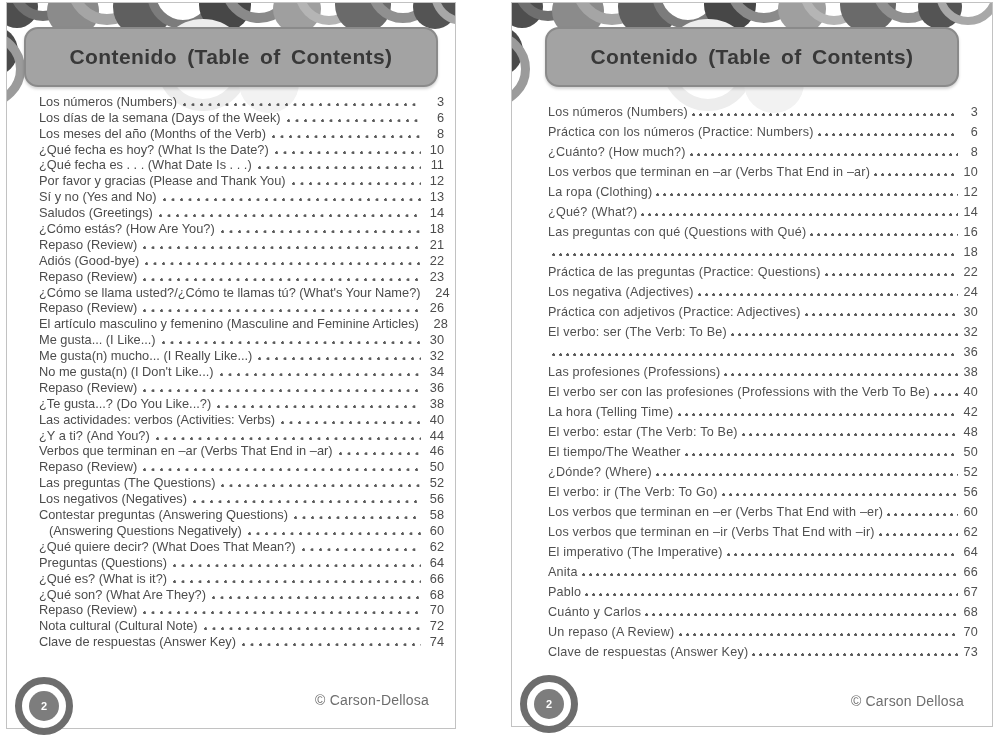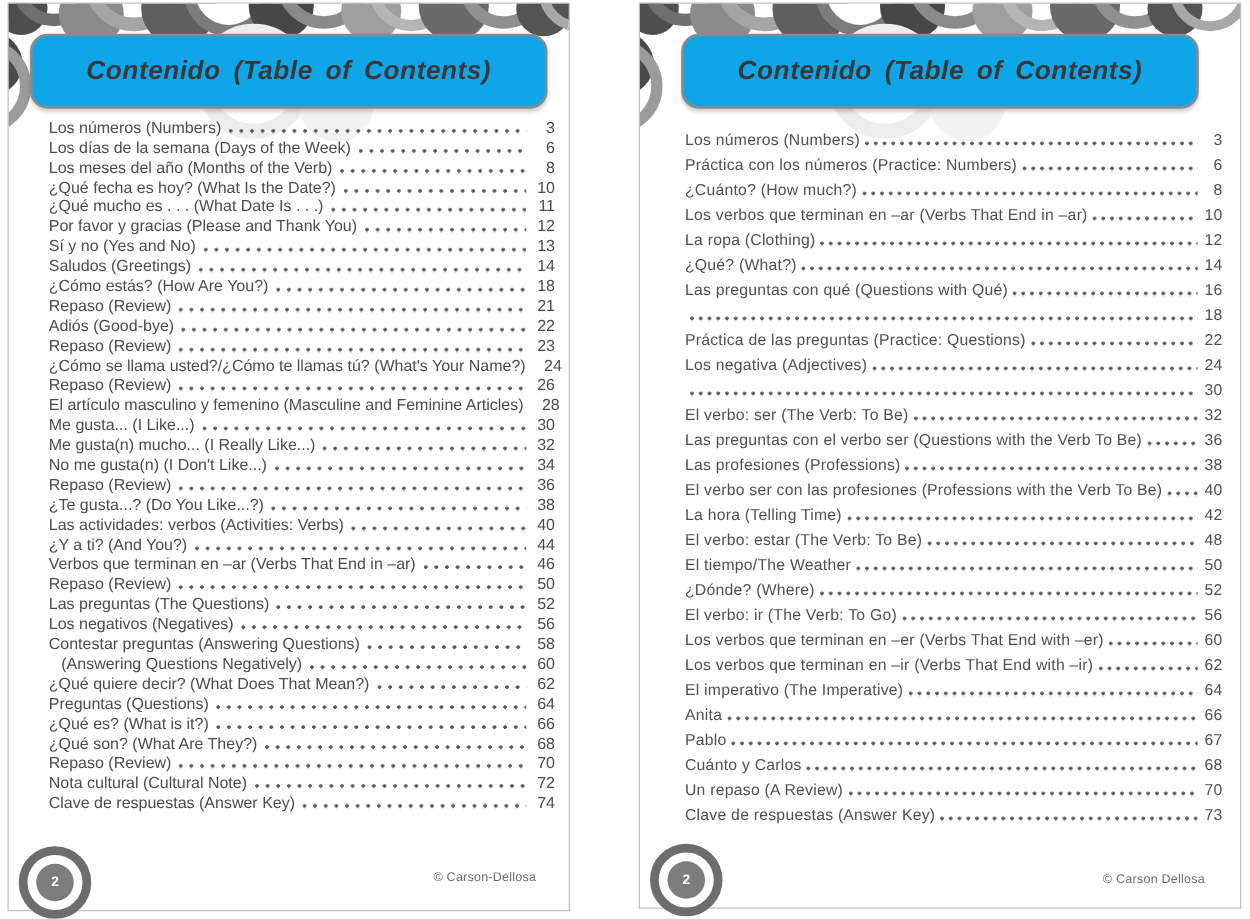--- a/index.html
+++ b/index.html
@@ -18,24 +18,24 @@
   
   .band{
     position:absolute;left:0;top:0;right:0;height:125px;
     overflow:hidden;z-index:0;pointer-events:none;
   }
   .circ{position:absolute;border-radius:50%;box-sizing:border-box;}
 
   
   .title-box{
     position:absolute;top:24px;left:50%;transform:translateX(-50%);
-    width:410px;height:56px;background:#0ea5e9;
+    width:410px;height:56px;background:#a3a3a3;
     border:2px solid #8a8a8a;border-radius:14px;
     display:flex;align-items:center;justify-content:center;
-    z-index:2;box-shadow:0 2px 3px rgba(0,0,0,0.18);font-style:italic;
+    z-index:2;box-shadow:0 2px 3px rgba(0,0,0,0.18);
   }
   .title{
     margin:0;font-size:21px;font-weight:600;color:#383838;
     letter-spacing:0.4px;word-spacing:4px;white-space:nowrap;
   }
 
   
   .toc{position:absolute;z-index:1;display:flex;flex-direction:column;}
   .pg0 .toc{top:90px;left:32px;right:11px;}
   .pg1 .toc{top:96px;left:36px;right:14px;}
@@ -61,21 +61,21 @@
     z-index:3;
   }
   .badge-inner{
     width:30px;height:30px;border-radius:50%;background:#7d7d7d;
     color:#ffffff;font-size:11px;font-weight:bold;
     display:flex;align-items:center;justify-content:center;
   }
 
   .copyright{
     position:absolute;right:26px;bottom:20px;
-    font-size:10px;color:#6e6e6e;z-index:2;letter-spacing:0.2px;
+    font-size:14px;color:#6e6e6e;z-index:2;letter-spacing:0.2px;
   }
   .pg1 .copyright{bottom:17px;right:28px;}
 </style>
 </head>
 <body>
 
 <div>
 
   <section class="page pg0">
     <div class="band">
@@ -117,21 +117,21 @@
           <span class="lbl">Los meses del año (Months of the Verb)</span>
           <span class="dots"></span>
           <span class="num">8</span>
         </div>
         <div class="row">
           <span class="lbl">¿Qué fecha es hoy? (What Is the Date?)</span>
           <span class="dots"></span>
           <span class="num">10</span>
         </div>
         <div class="row">
-          <span class="lbl">¿Qué mucho es . . . (What Date Is . . .)</span>
+          <span class="lbl">¿Qué fecha es . . . (What Date Is . . .)</span>
           <span class="dots"></span>
           <span class="num">11</span>
         </div>
         <div class="row">
           <span class="lbl">Por favor y gracias (Please and Thank You)</span>
           <span class="dots"></span>
           <span class="num">12</span>
         </div>
         <div class="row">
           <span class="lbl">Sí y no (Yes and No)</span>
@@ -354,30 +354,30 @@
           <span class="lbl">Práctica de las preguntas (Practice: Questions)</span>
           <span class="dots"></span>
           <span class="num">22</span>
         </div>
         <div class="row">
           <span class="lbl">Los negativa (Adjectives)</span>
           <span class="dots"></span>
           <span class="num">24</span>
         </div>
         <div class="row">
+          <span class="lbl">Práctica con adjetivos (Practice: Adjectives)</span>
           <span class="dots"></span>
           <span class="num">30</span>
         </div>
         <div class="row">
           <span class="lbl">El verbo: ser (The Verb: To Be)</span>
           <span class="dots"></span>
           <span class="num">32</span>
         </div>
         <div class="row">
-          <span class="lbl">Las preguntas con el verbo ser (Questions with the Verb To Be)</span>
           <span class="dots"></span>
           <span class="num">36</span>
         </div>
         <div class="row">
           <span class="lbl">Las profesiones (Professions)</span>
           <span class="dots"></span>
           <span class="num">38</span>
         </div>
         <div class="row">
           <span class="lbl">El verbo ser con las profesiones (Professions with the Verb To Be)</span>

